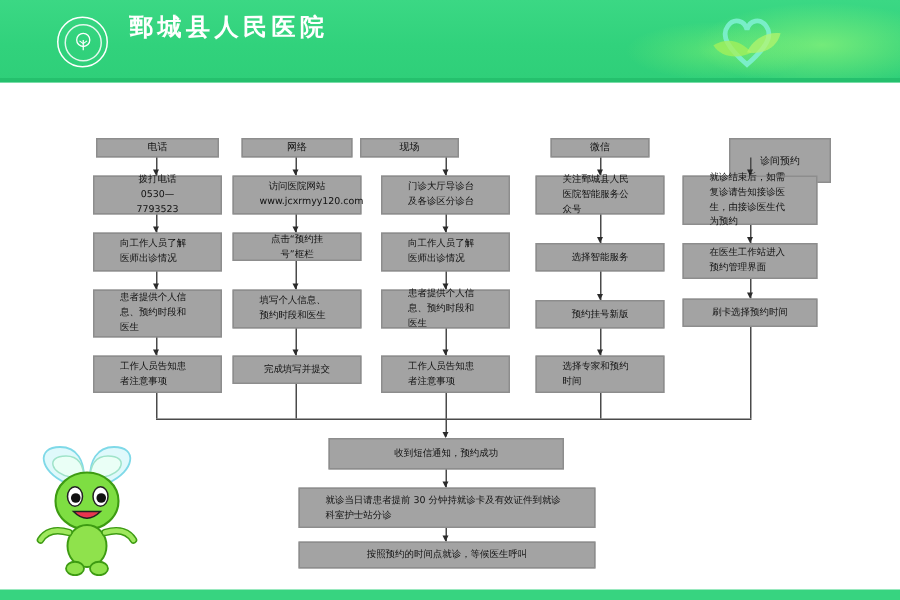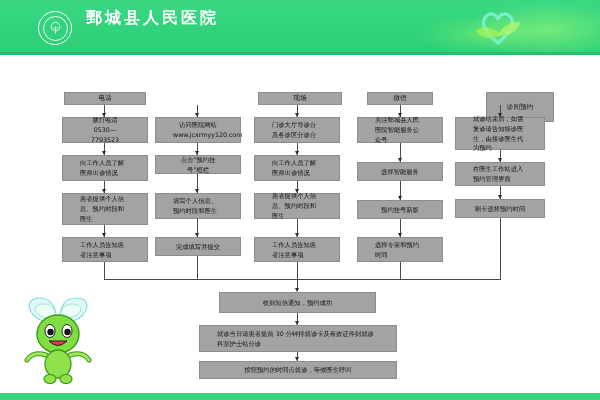--- a/index.html
+++ b/index.html
@@ -195,20 +195,23 @@
         <span class="txt">患者提供个人信息、预约时段和医生</span>
       </div>
     <div class="conn v" style="left:104px; top:225px; height:12px;"></div>
     <div class="arrow" style="left:102px; top:233px;"></div>
 
     <div class="node" style="left:62px; top:237px; width:86px; height:25px;">
         <span class="txt">工作人员告知患者注意事项</span>
       </div>
     <div class="conn v" style="left:104px; top:262px; height:17px;"></div>
 
+    <div class="node head" style="left:161px; top:92px; width:74px; height:13px;">
+        <span class="txt">网络</span>
+      </div>
     <div class="conn v" style="left:197px; top:105px; height:12px;"></div>
     <div class="arrow" style="left:195px; top:113px;"></div>
 
     <div class="node center" style="left:155px; top:117px; width:86px; height:26px; white-space:pre-line;"><span class="txt">访问医院网站
 www.jcxrmyy120.com</span></div>
     <div class="conn v" style="left:197px; top:143px; height:12px;"></div>
     <div class="arrow" style="left:195px; top:151px;"></div>
 
     <div class="node center" style="left:155px; top:155px; width:86px; height:19px;">
         <span class="txt">点击“预约挂号”框栏</span>
@@ -220,21 +223,21 @@
         <span class="txt">填写个人信息、预约时段和医生</span>
       </div>
     <div class="conn v" style="left:197px; top:219px; height:18px;"></div>
     <div class="arrow" style="left:195px; top:233px;"></div>
 
     <div class="node center" style="left:155px; top:237px; width:86px; height:19px;">
         <span class="txt">完成填写并提交</span>
       </div>
     <div class="conn v" style="left:197px; top:256px; height:23px;"></div>
 
-    <div class="node head" style="left:258px; top:92px; width:84px; height:13px;">
+    <div class="node head" style="left:240px; top:92px; width:66px; height:13px;">
         <span class="txt">现场</span>
       </div>
     <div class="conn v" style="left:297px; top:105px; height:12px;"></div>
     <div class="arrow" style="left:295px; top:113px;"></div>
 
     <div class="node" style="left:254px; top:117px; width:86px; height:26px;">
         <span class="txt">门诊大厅导诊台及各诊区分诊台</span>
       </div>
     <div class="conn v" style="left:297px; top:143px; height:12px;"></div>
     <div class="arrow" style="left:295px; top:151px;"></div>

